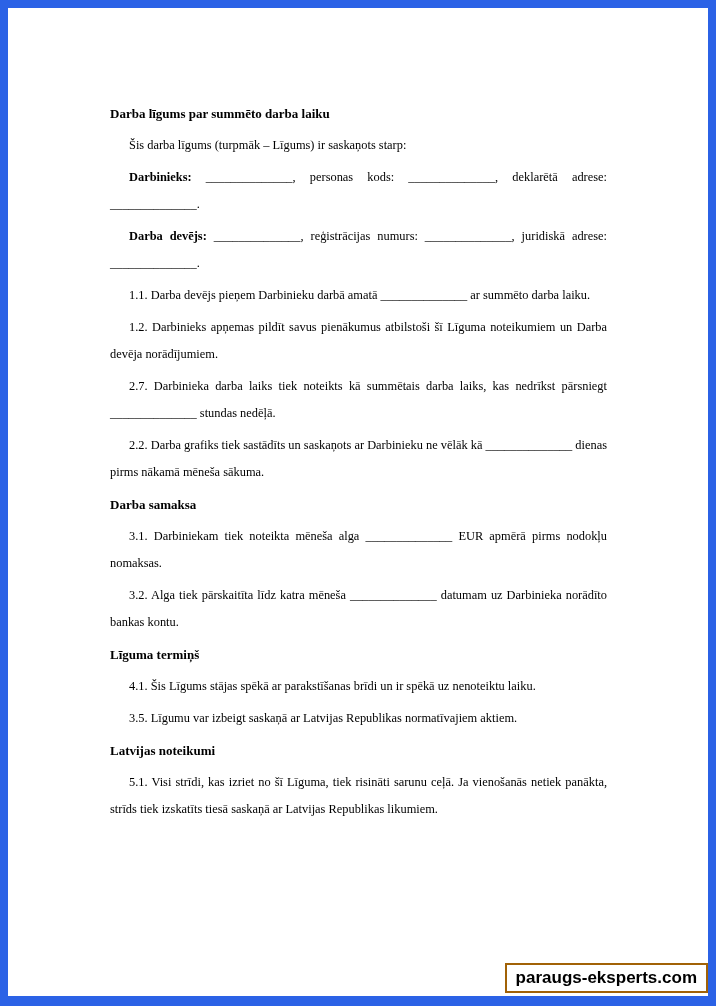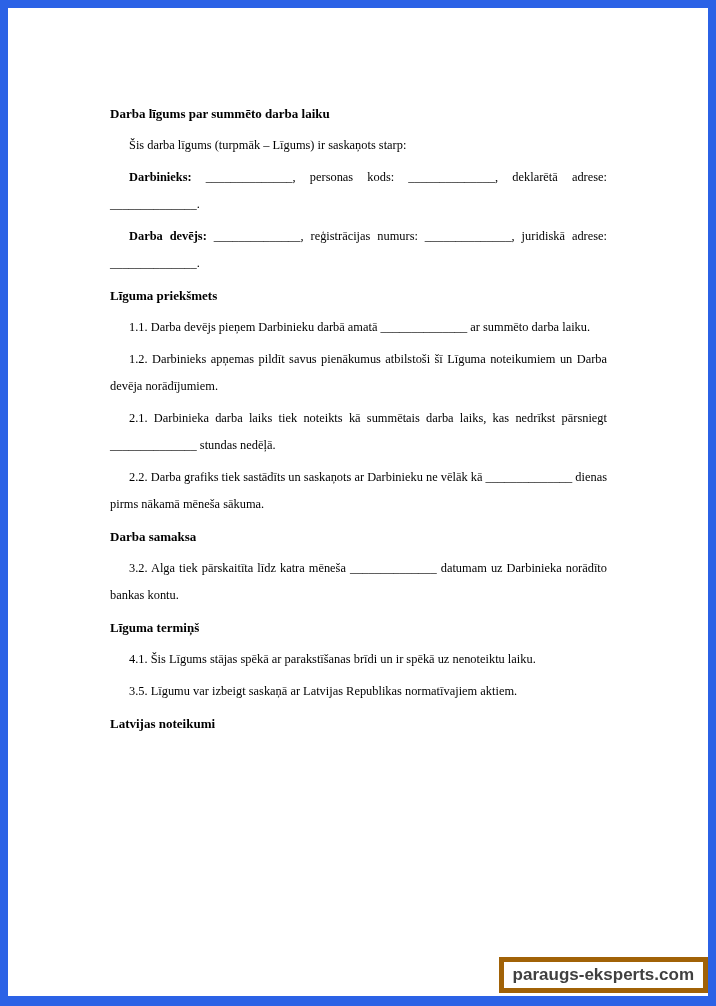--- a/index.html
+++ b/index.html
@@ -39,56 +39,57 @@
     margin: 0 0 5px 0;
     text-align: justify;
     text-indent: 19px;
   }
   .party .party-label { font-weight: bold; }
   .watermark-badge {
     position: absolute;
     right: 0px;
     bottom: 3px;
     background: #ffffff;
-    border: 5px solid #a16207;
+    border: 2px solid #a16207;
     padding: 1px 9px 2px 9px;
     font-family: "Liberation Sans", "DejaVu Sans", sans-serif;
     font-weight: bold;
     font-size: 17px;
     line-height: 23px;
-    color: #404040;
+    color: #000000;
     white-space: nowrap;
   }
 </style>
 </head>
 <body>
 
 <div class="page">
   <div class="content">
 
     <h1 class="doc-title">Darba līgums par summēto darba laiku</h1>
 
     <p class="para">Šis darba līgums (turpmāk – Līgums) ir saskaņots starp:</p>
 
     <p class="party"><span class="party-label">Darbinieks:</span><span> ______________, personas kods: ______________, deklarētā adrese: ______________.</span></p>
 
     <p class="party"><span class="party-label">Darba devējs:</span><span> ______________, reģistrācijas numurs: ______________, juridiskā adrese: ______________.</span></p>
 
-    <h2 class="heading">Līguma priekšmets</h2>
     <p class="clause">1.1. Darba devējs pieņem Darbinieku darbā amatā ______________ ar summēto darba laiku.</p>
     <p class="clause">1.2. Darbinieks apņemas pildīt savus pienākumus atbilstoši šī Līguma noteikumiem un Darba devēja norādījumiem.</p>
 
-    <p class="clause">2.1. Darbinieka darba laiks tiek noteikts kā summētais darba laiks, kas nedrīkst pārsniegt ______________ stundas nedēļā.</p>
+    <p class="clause">2.7. Darbinieka darba laiks tiek noteikts kā summētais darba laiks, kas nedrīkst pārsniegt ______________ stundas nedēļā.</p>
     <p class="clause">2.2. Darba grafiks tiek sastādīts un saskaņots ar Darbinieku ne vēlāk kā ______________ dienas pirms nākamā mēneša sākuma.</p>
 
     <h2 class="heading">Darba samaksa</h2>
+    <p class="clause">3.1. Darbiniekam tiek noteikta mēneša alga ______________ EUR apmērā pirms nodokļu nomaksas.</p>
     <p class="clause">3.2. Alga tiek pārskaitīta līdz katra mēneša ______________ datumam uz Darbinieka norādīto bankas kontu.</p>
 
     <h2 class="heading">Līguma termiņš</h2>
     <p class="clause">4.1. Šis Līgums stājas spēkā ar parakstīšanas brīdi un ir spēkā uz nenoteiktu laiku.</p>
     <p class="clause">3.5. Līgumu var izbeigt saskaņā ar Latvijas Republikas normatīvajiem aktiem.</p>
 
     <h2 class="heading">Latvijas noteikumi</h2>
+    <p class="clause">5.1. Visi strīdi, kas izriet no šī Līguma, tiek risināti sarunu ceļā. Ja vienošanās netiek panākta, strīds tiek izskatīts tiesā saskaņā ar Latvijas Republikas likumiem.</p>
 
   </div>
 
   <div class="watermark-badge">paraugs-eksperts.com</div>
 </div>
 
 </body></html>

